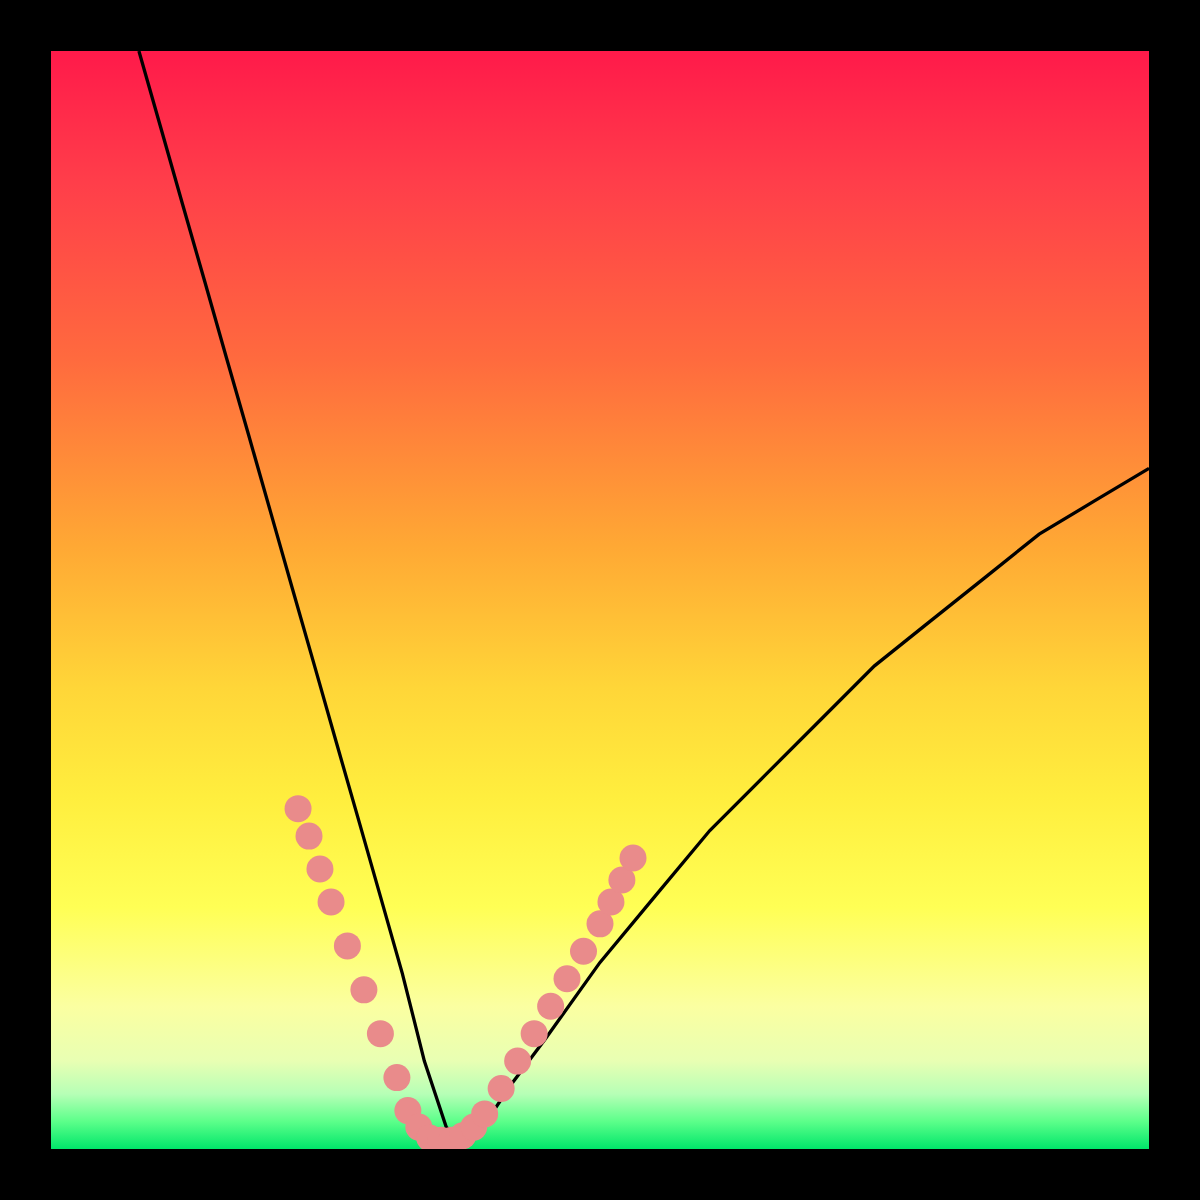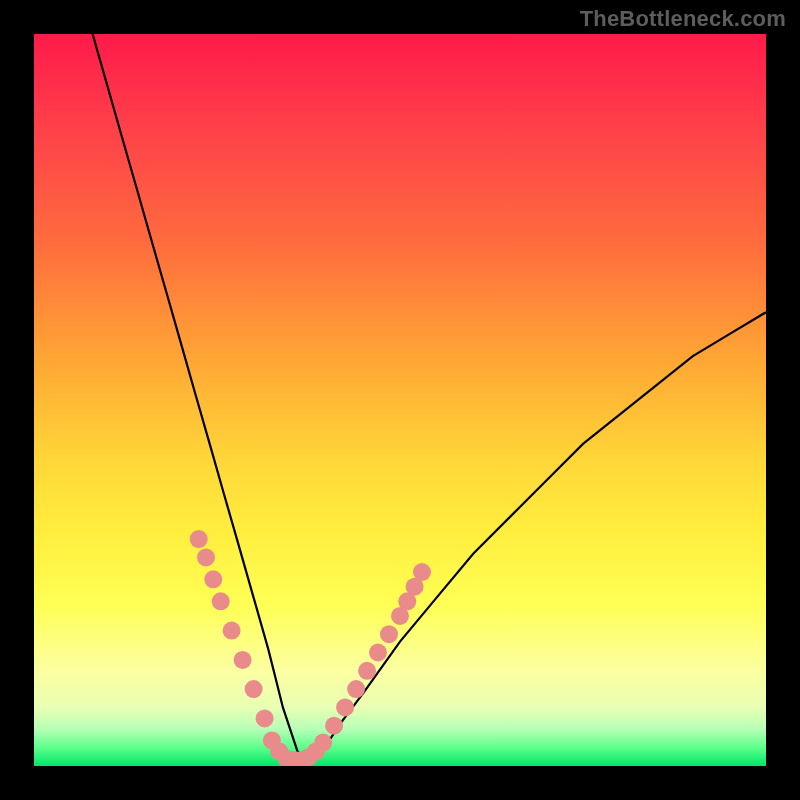--- a/index.html
+++ b/index.html
@@ -55,21 +55,20 @@
   
   svg.curve {
     position: absolute;
     inset: 0;
   }
 </style>
 </head>
 <body>
 
 <div class="frame">
-  <div class="watermark">TheBottleneck.com</div>
   <div class="plot-area">
     <div class="gradient"></div>
     <svg class="curve" viewBox="0 0 732 732" preserveAspectRatio="none">
       <path id="curvePath" fill="none" stroke="#000" stroke-width="2.2" d="M58.6 0.0 L73.2 51.2 L87.8 102.5 L102.5 153.7 L117.1 205.0 L131.8 256.2 L146.4 307.4 L161.0 358.7 L175.7 409.9 L190.3 461.2 L205.0 512.4 L219.6 563.6 L234.2 614.9 L241.6 644.2 L248.9 673.4 L256.2 695.4 L263.5 717.4 L270.8 724.7 L278.2 724.7 L292.8 710.0 L307.4 688.1 L329.4 658.8 L366.0 607.6 L402.6 563.6 L439.2 519.7 L475.8 483.1 L512.4 446.5 L549.0 409.9 L585.6 380.6 L622.2 351.4 L658.8 322.1 L695.4 300.1 L732.0 278.2 "></path>
       <g id="markerGroup">
           <circle cx="164.7" cy="505.1" r="9" fill="#e98b8b"></circle>
           <circle cx="172.0" cy="523.4" r="9" fill="#e98b8b"></circle>
           <circle cx="179.3" cy="545.3" r="9" fill="#e98b8b"></circle>
           <circle cx="186.7" cy="567.3" r="9" fill="#e98b8b"></circle>
           <circle cx="197.6" cy="596.6" r="9" fill="#e98b8b"></circle>

